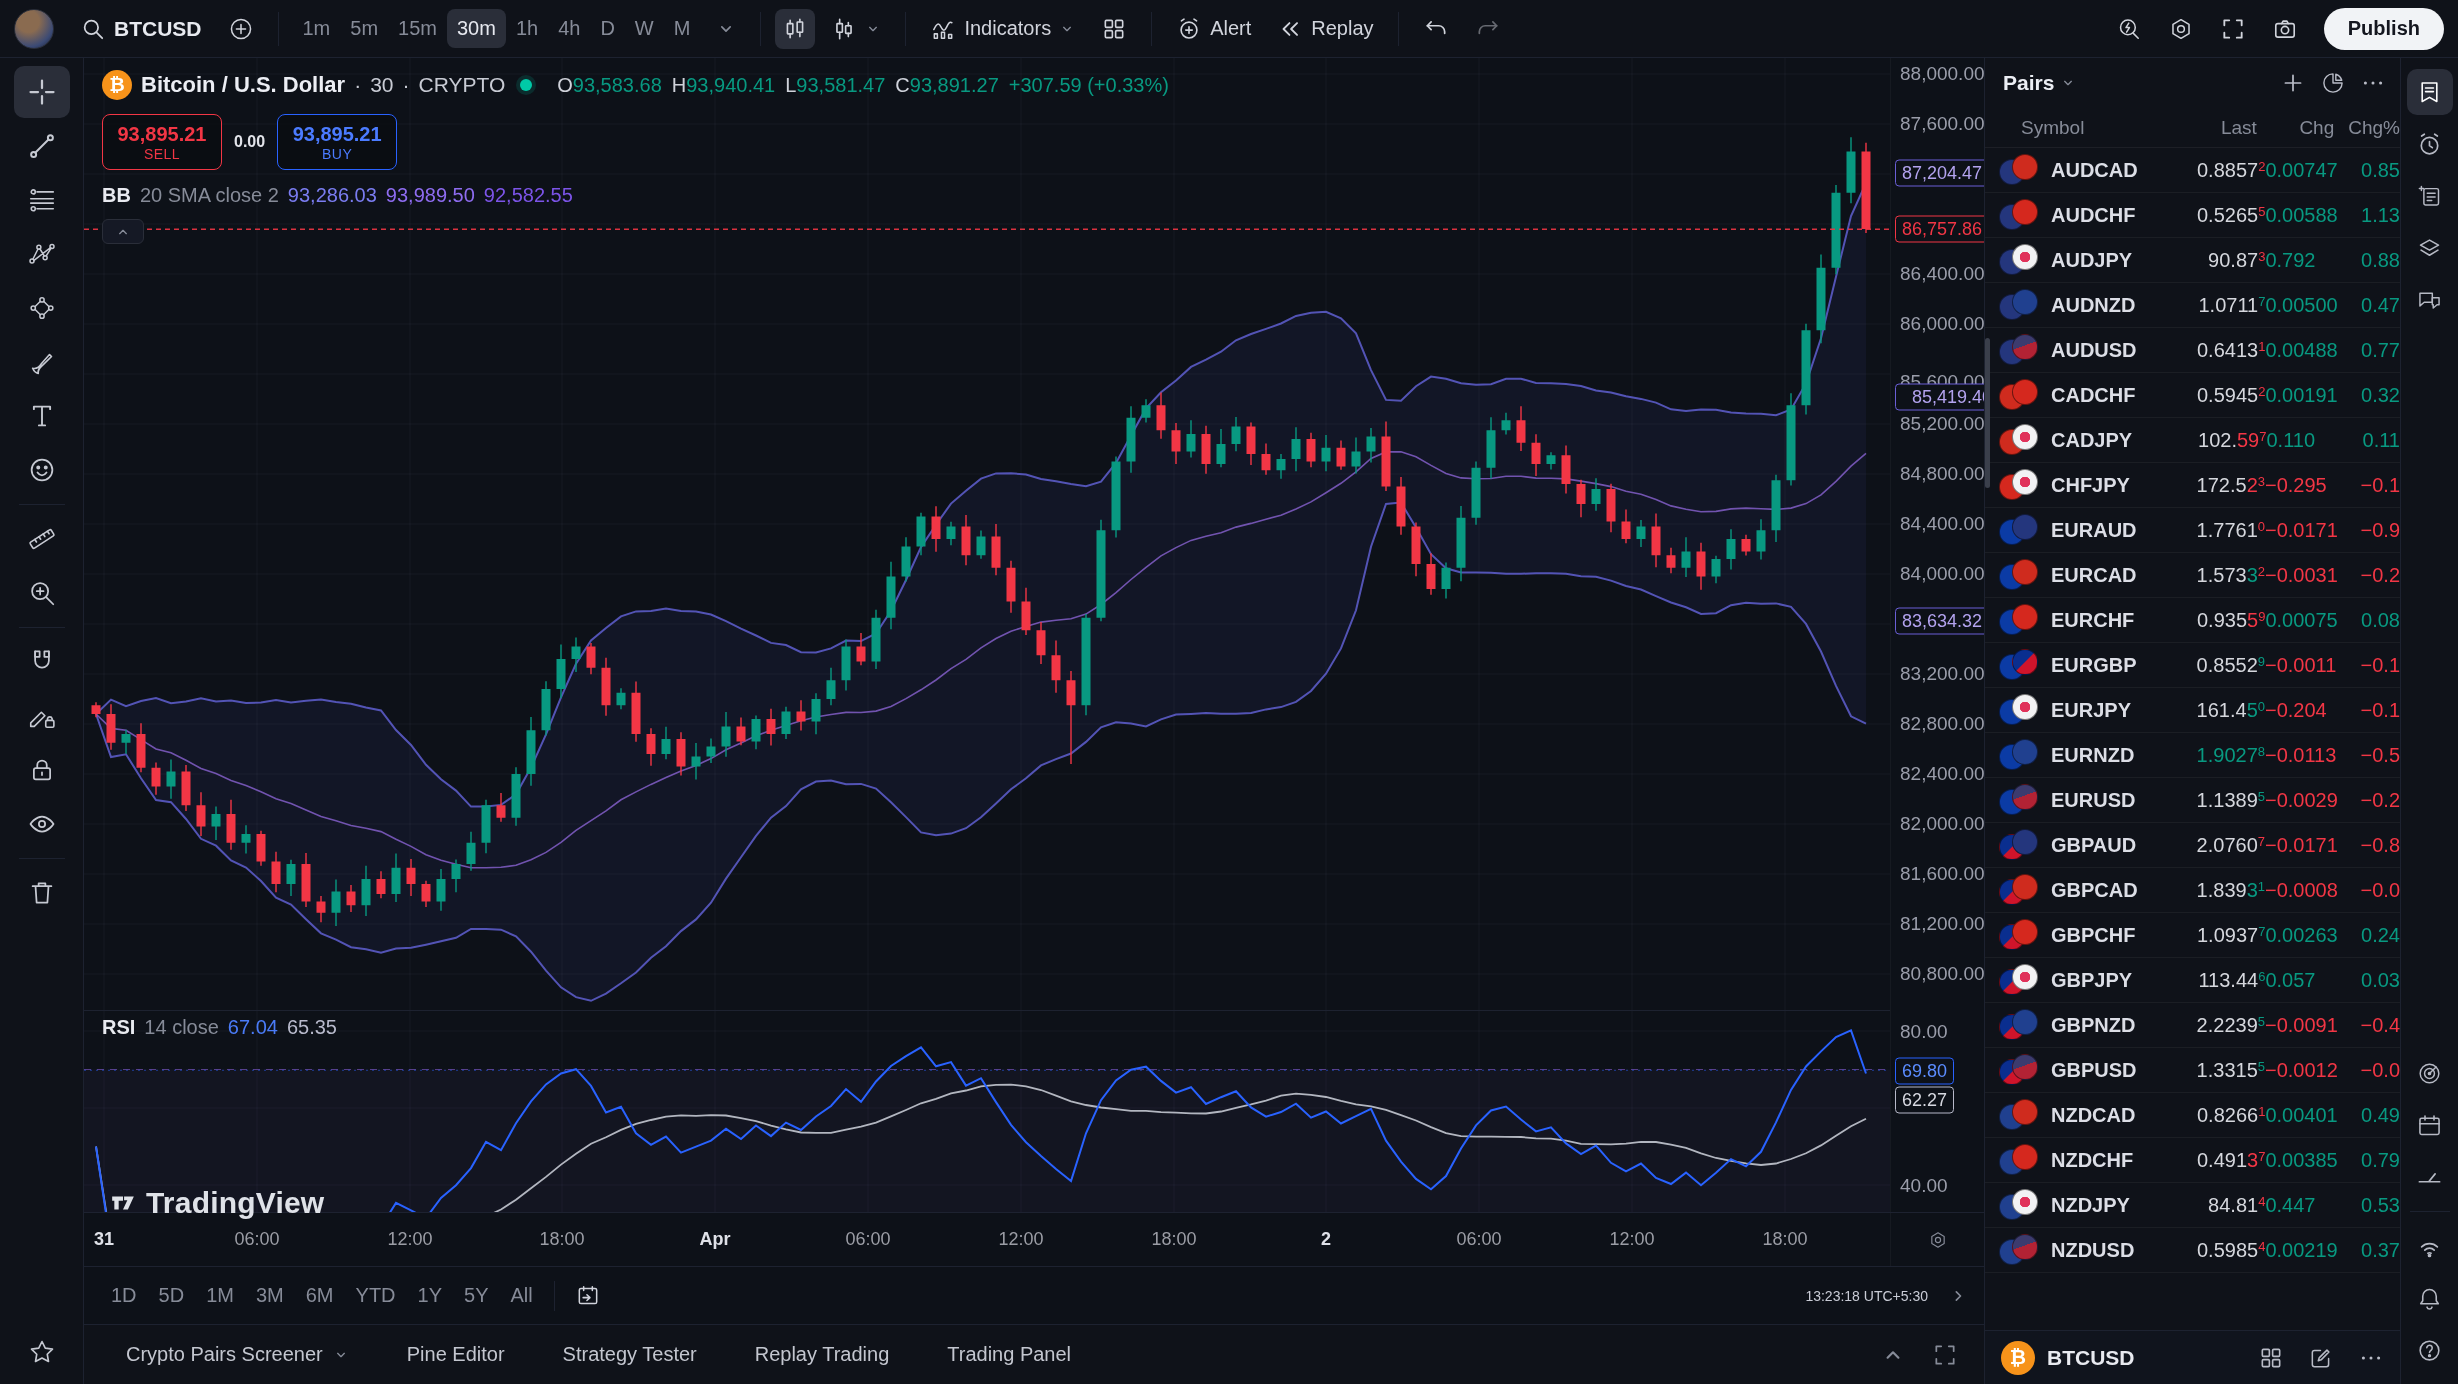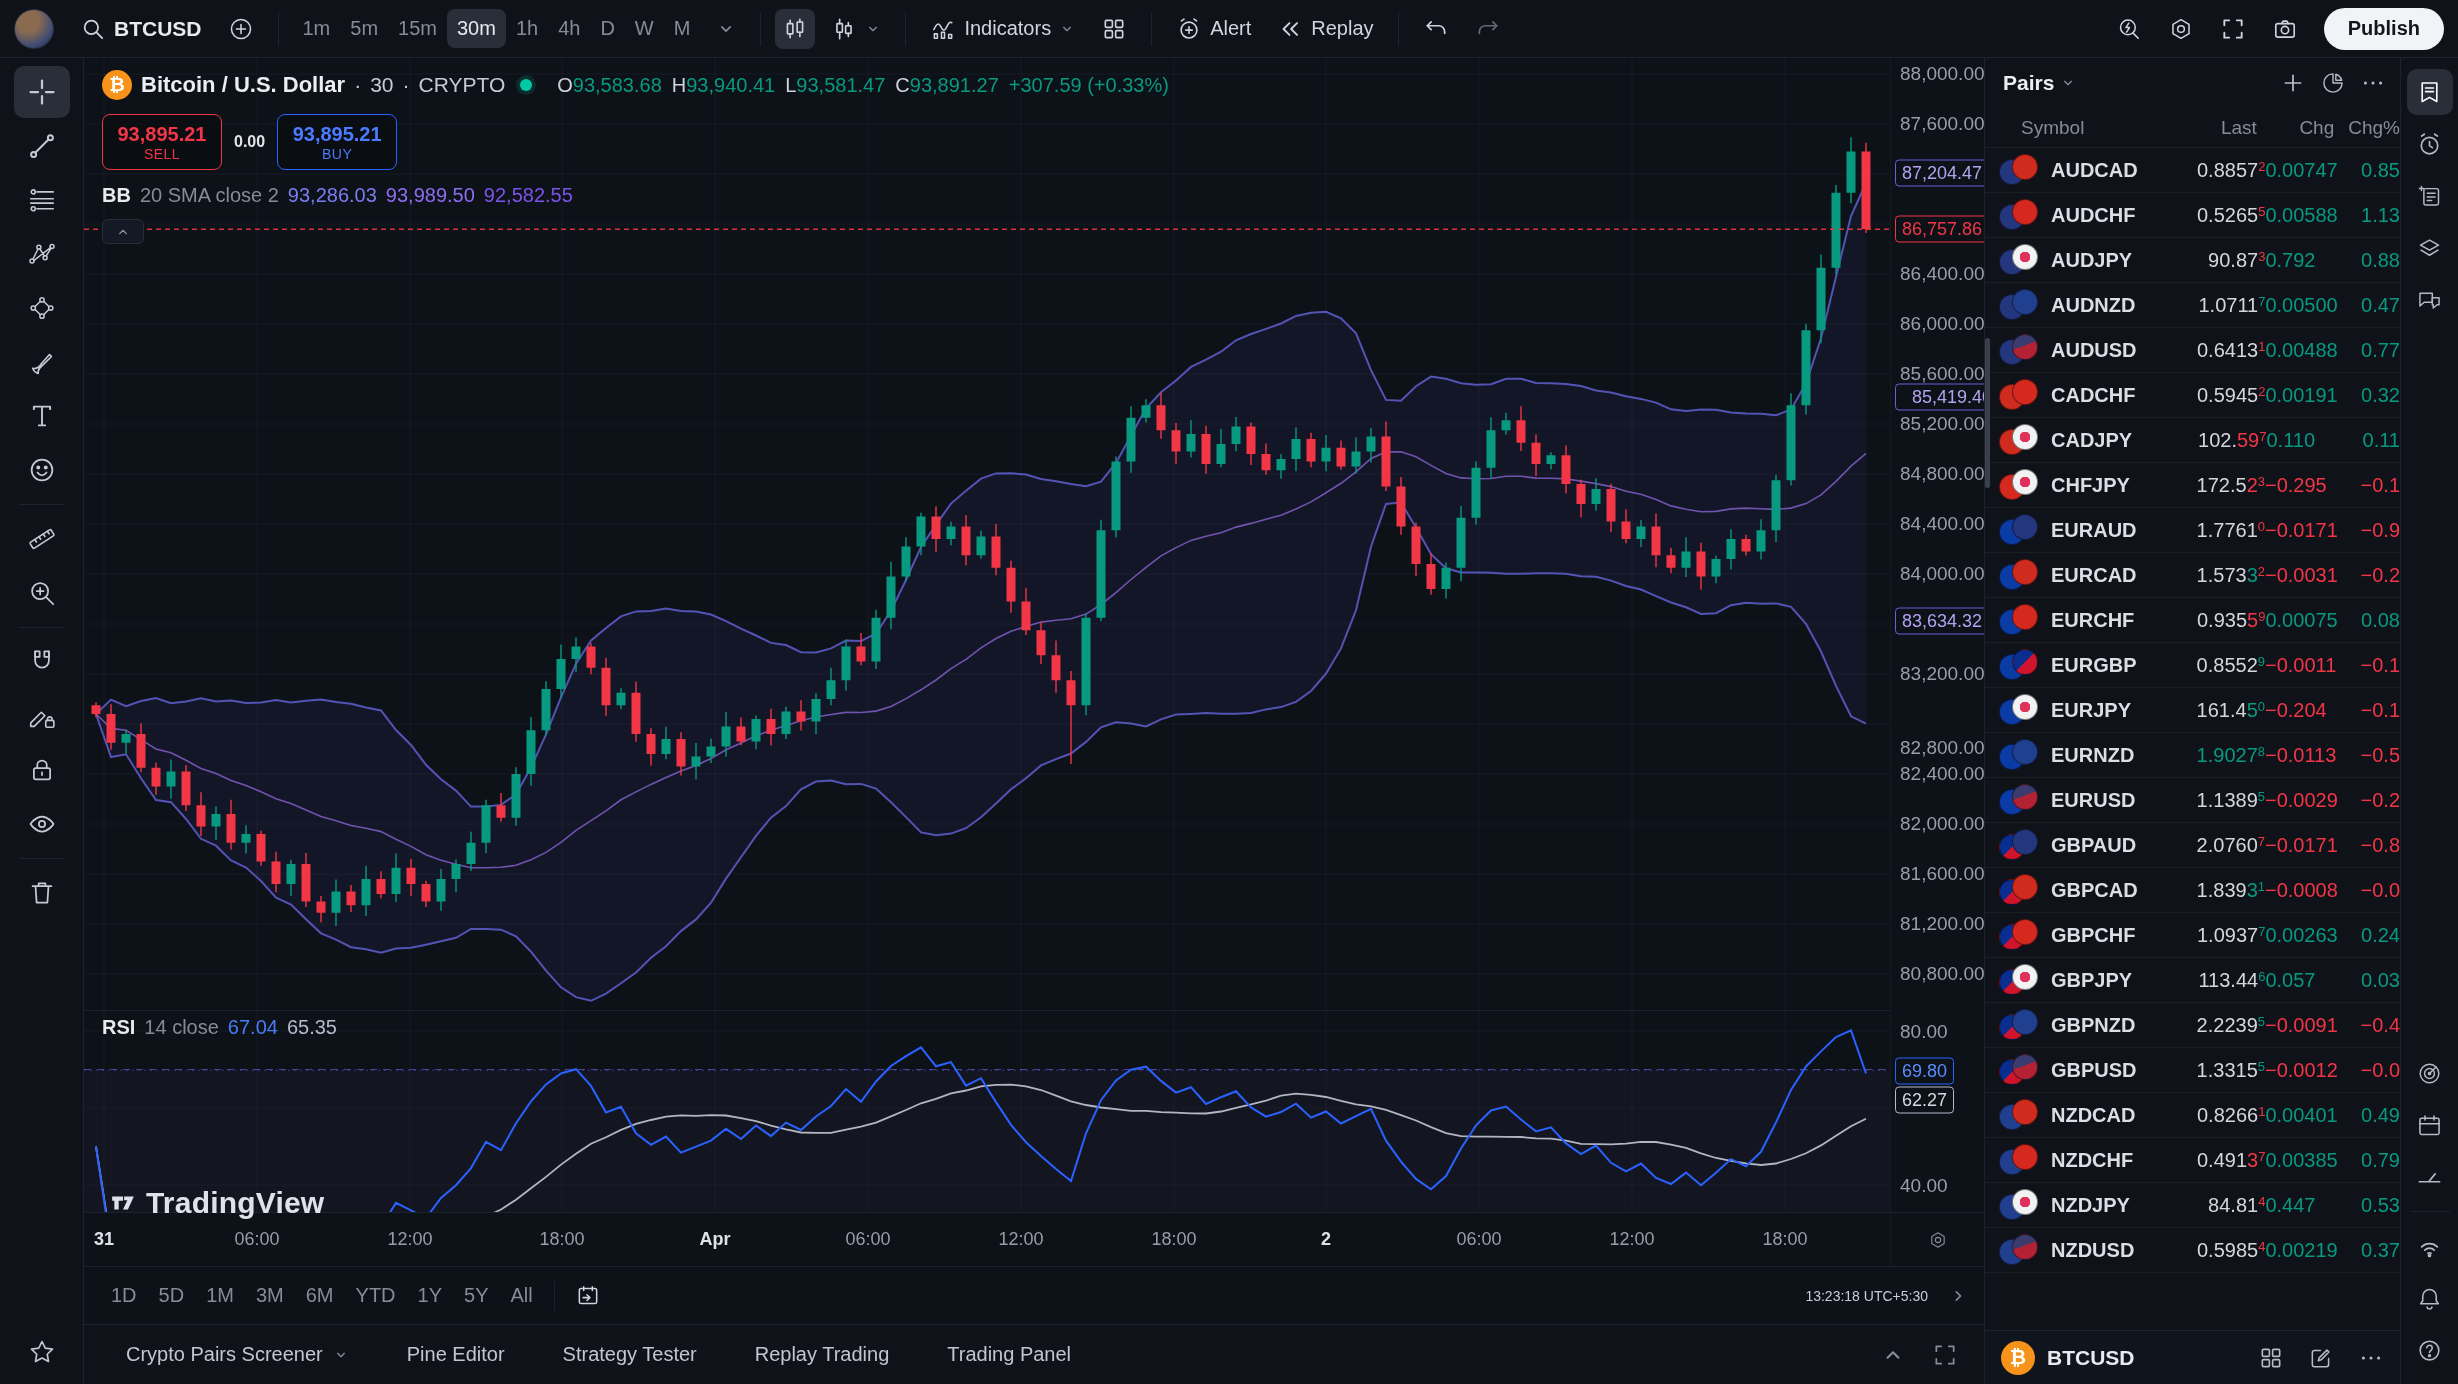--- a/index.html
+++ b/index.html
@@ -700,27 +700,27 @@
               <path d="M12.0 135.5L27.0 231.8L42.0 233.9L57.0 235.6L72.0 235.6L87.0 235.6L102.0 235.6L117.0 235.6L132.0 235.6L147.0 235.6L162.0 235.6L177.0 235.6L192.0 235.6L207.0 235.6L222.0 235.6L237.0 235.6L252.0 235.6L267.0 235.6L282.0 235.6L297.0 235.6L312.0 235.6L327.0 235.0L342.0 232.1L357.0 227.0L372.0 221.9L387.0 214.9L402.0 205.6L417.0 198.5L432.0 188.7L447.0 177.2L462.0 165.9L477.0 153.6L492.0 142.8L507.0 132.7L522.0 126.3L537.0 118.9L552.0 112.8L567.0 109.0L582.0 105.6L597.0 104.4L612.0 104.8L627.0 104.1L642.0 104.5L657.0 107.2L672.0 110.1L687.0 114.6L702.0 118.4L717.0 121.5L732.0 121.8L747.0 121.8L762.0 118.6L777.0 115.6L792.0 111.6L807.0 105.4L822.0 99.0L837.0 92.3L852.0 87.9L867.0 82.4L882.0 79.5L897.0 75.4L912.0 73.9L927.0 73.6L942.0 75.4L957.0 79.0L972.0 84.7L987.0 90.3L1002.0 94.0L1017.0 96.5L1032.0 98.2L1047.0 99.8L1062.0 99.8L1077.0 101.2L1092.0 101.7L1107.0 102.3L1122.0 102.5L1137.0 100.5L1152.0 96.8L1167.0 93.4L1182.0 89.6L1197.0 84.7L1212.0 82.6L1227.0 83.8L1242.0 86.0L1257.0 89.9L1272.0 93.4L1287.0 95.4L1302.0 98.9L1317.0 104.2L1332.0 109.5L1347.0 116.1L1362.0 122.2L1377.0 125.1L1392.0 125.7L1407.0 125.6L1422.0 125.8L1437.0 126.0L1452.0 127.4L1467.0 127.7L1482.0 129.6L1497.0 132.8L1512.0 133.2L1527.0 133.3L1542.0 132.7L1557.0 130.9L1572.0 131.0L1587.0 133.6L1602.0 136.9L1617.0 142.3L1632.0 147.0L1647.0 149.8L1662.0 152.3L1677.0 154.0L1692.0 152.5L1707.0 148.0L1722.0 142.3L1737.0 134.4L1752.0 124.8L1767.0 115.2L1782.0 107.8" fill="none" stroke="#cfd2dc" stroke-width="1.8" opacity="0.85"></path>
               <path d="M12.0 135.5L27.0 235.6L42.0 235.6L57.0 235.6L72.0 235.6L87.0 235.6L102.0 235.6L117.0 235.6L132.0 235.6L147.0 235.6L162.0 235.6L177.0 235.6L192.0 235.6L207.0 235.6L222.0 235.6L237.0 235.6L252.0 230.6L267.0 235.1L282.0 209.7L297.0 215.7L312.0 191.9L327.0 199.4L342.0 207.1L357.0 186.9L372.0 174.2L387.0 157.1L402.0 130.8L417.0 139.2L432.0 112.2L447.0 90.4L462.0 73.4L477.0 62.5L492.0 58.2L507.0 74.9L522.0 101.5L537.0 95.7L552.0 122.3L567.0 133.9L582.0 125.6L597.0 141.6L612.0 135.6L627.0 129.6L642.0 117.8L657.0 128.0L672.0 114.5L687.0 125.1L702.0 111.6L717.0 119.0L732.0 105.5L747.0 95.0L762.0 78.1L777.0 90.8L792.0 70.5L807.0 55.0L822.0 45.2L837.0 36.4L852.0 55.3L867.0 51.1L882.0 74.6L897.0 67.2L912.0 91.1L927.0 113.9L942.0 131.2L957.0 145.1L972.0 158.1L987.0 170.1L1002.0 122.3L1017.0 89.2L1032.0 69.4L1047.0 58.7L1062.0 55.7L1077.0 69.9L1092.0 81.6L1107.0 76.2L1122.0 93.0L1137.0 86.2L1152.0 80.3L1167.0 96.4L1182.0 105.7L1197.0 101.0L1212.0 92.7L1227.0 106.7L1242.0 100.5L1257.0 112.5L1272.0 105.2L1287.0 97.9L1302.0 129.7L1317.0 150.7L1332.0 167.9L1347.0 178.3L1362.0 165.1L1377.0 137.4L1392.0 114.4L1407.0 99.5L1422.0 95.6L1437.0 108.6L1452.0 120.4L1467.0 116.3L1482.0 132.4L1497.0 143.0L1512.0 134.6L1527.0 151.8L1542.0 160.4L1557.0 152.5L1572.0 167.0L1587.0 173.0L1602.0 161.6L1617.0 174.2L1632.0 161.7L1647.0 148.1L1662.0 155.3L1677.0 140.8L1692.0 111.4L1707.0 78.9L1722.0 55.5L1737.0 40.4L1752.0 26.0L1767.0 19.4L1782.0 62.5" fill="none" stroke="#2962ff" stroke-width="2"></path>
             </svg>
         </div>
       </div>
       <div class="pscale" id="pscale">
           <div class="tick" style="top: 16px;">88,000.00</div>
           <div class="tick" style="top: 66px;">87,600.00</div>
           <div class="tick" style="top: 216px;">86,400.00</div>
           <div class="tick" style="top: 266px;">86,000.00</div>
-          <div class="tick" style="top: 316px;">85,600.00</div>
+          <div class="tick" style="top: 324px;">85,600.00</div>
           <div class="tick" style="top: 366px;">85,200.00</div>
           <div class="tick" style="top: 416px;">84,800.00</div>
           <div class="tick" style="top: 466px;">84,400.00</div>
           <div class="tick" style="top: 516px;">84,000.00</div>
           <div class="tick" style="top: 616px;">83,200.00</div>
-          <div class="tick" style="top: 666px; margin-top: 24px;">82,800.00</div>
+          <div class="tick" style="top: 666px;">82,800.00</div>
           <div class="tick" style="top: 716px;">82,400.00</div>
           <div class="tick" style="top: 766px;">82,000.00</div>
           <div class="tick" style="top: 816px;">81,600.00</div>
           <div class="tick" style="top: 866px;">81,200.00</div>
           <div class="tick" style="top: 916px;">80,800.00</div>
           <div class="tick" style="top: 974px;">80.00</div>
           <div class="tick" style="top: 1128px;">40.00</div>
           <div class="scale-box band" style="top: 115px;">87,204.47</div>
           <div class="scale-box last" style="top: 171px;">86,757.86</div>
           <div class="scale-box band" style="top: 339px; padding-left: 16px;">85,419.40</div>

